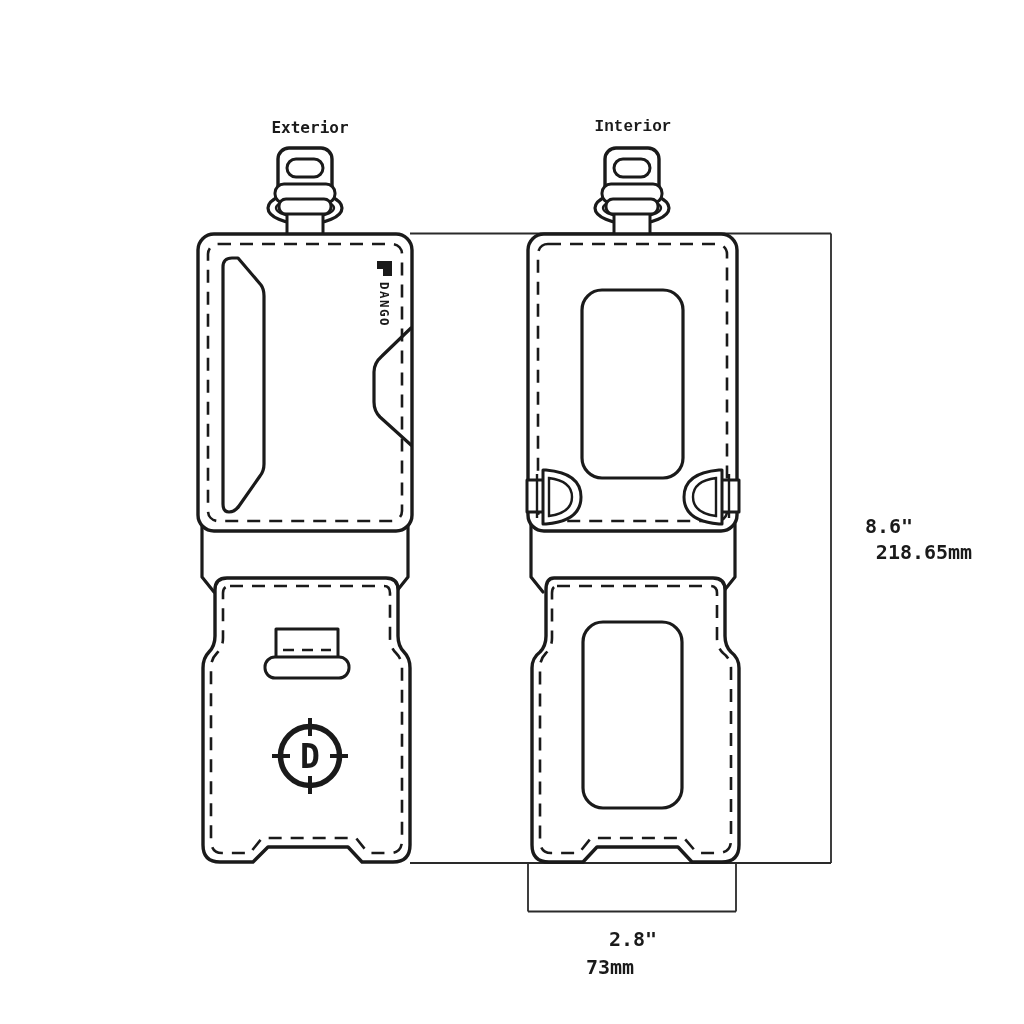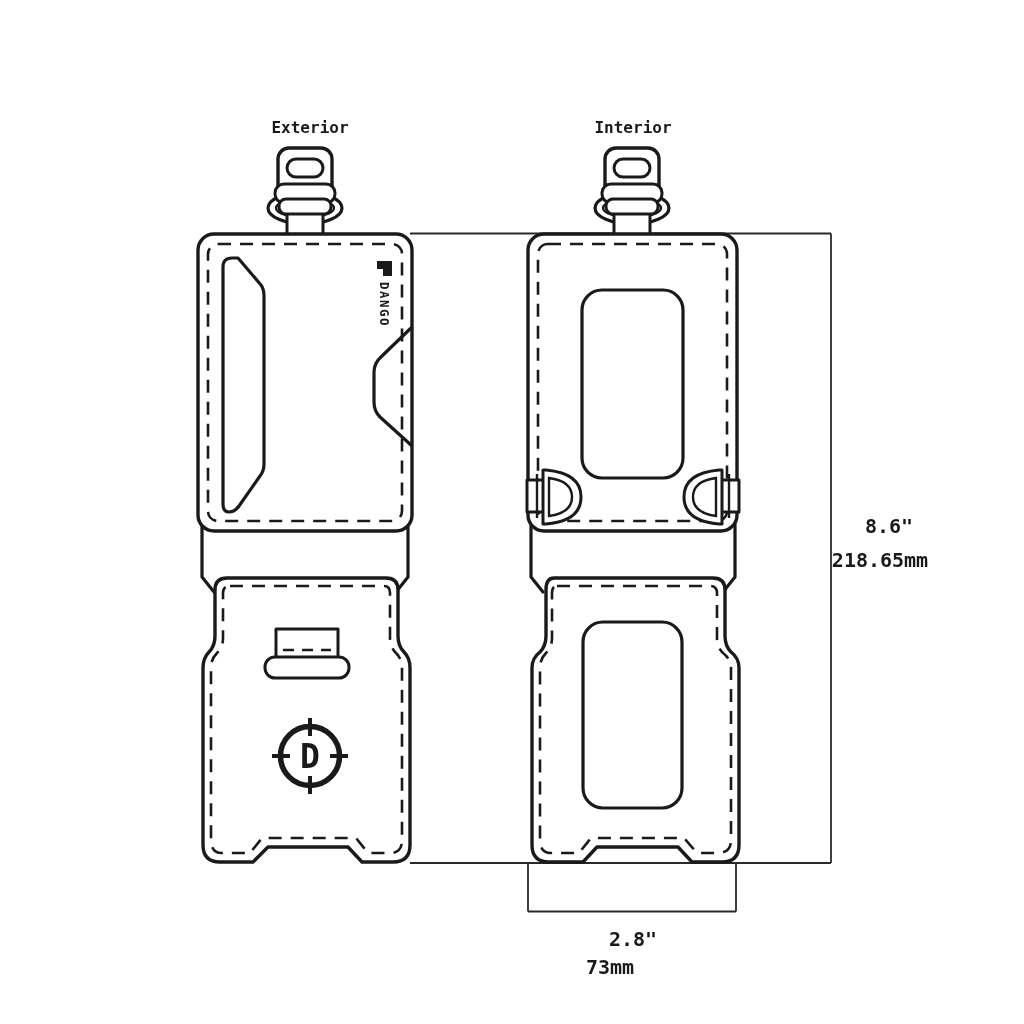--- a/index.html
+++ b/index.html
@@ -119,19 +119,19 @@
       </g>
 
       <path class="outline" d="M 554,578 L 713,578 Q 725,578 725,590 L 725,636 Q 725,646 731,652 Q 739,658 739,668 L 739,845 Q 739,862 722,862 L 692,862 L 678,847 L 597,847 L 583,862 L 549,862 Q 532,862 532,845 L 532,668 Q 532,658 540,652 Q 546,646 546,636 L 546,590 Q 546,578 554,578 Z"></path>
       <path class="stitch" d="M 557,586 L 710,586 Q 717,586 717,593 L 717,638 Q 717,647 723,653 Q 731,659 731,668 L 731,840 Q 731,853 718,853 L 697,853 L 684,838 L 591,838 L 579,853 L 551,853 Q 540,853 540,840 L 540,668 Q 540,659 546,653 Q 552,647 552,638 L 552,593 Q 552,586 557,586 Z"></path>
 
       <rect x="583" y="622" width="99" height="186" rx="20" class="openline"></rect>
     </g>
   </svg>
 
   <div class="abs viewlabel" style="left:310px;top:127px;">Exterior</div>
-  <div class="abs viewlabel" style="left:633px;top:127px;">Interior</div>
+  <div class="abs viewlabel" style="left:633px;top:127px;font-family:Liberation Mono, monospace;">Interior</div>
 
   <div class="abs dim" style="left:889px;top:526px;">8.6"</div>
-  <div class="abs dim" style="left:880px;top:552px;margin-top:8px;">218.65mm</div>
+  <div class="abs dim" style="left:924px;top:552px;">218.65mm</div>
   <div class="abs dim" style="left:633px;top:939px;">2.8"</div>
   <div class="abs dim" style="left:610px;top:967px;">73mm</div>
 </div>
 
 </body></html>

